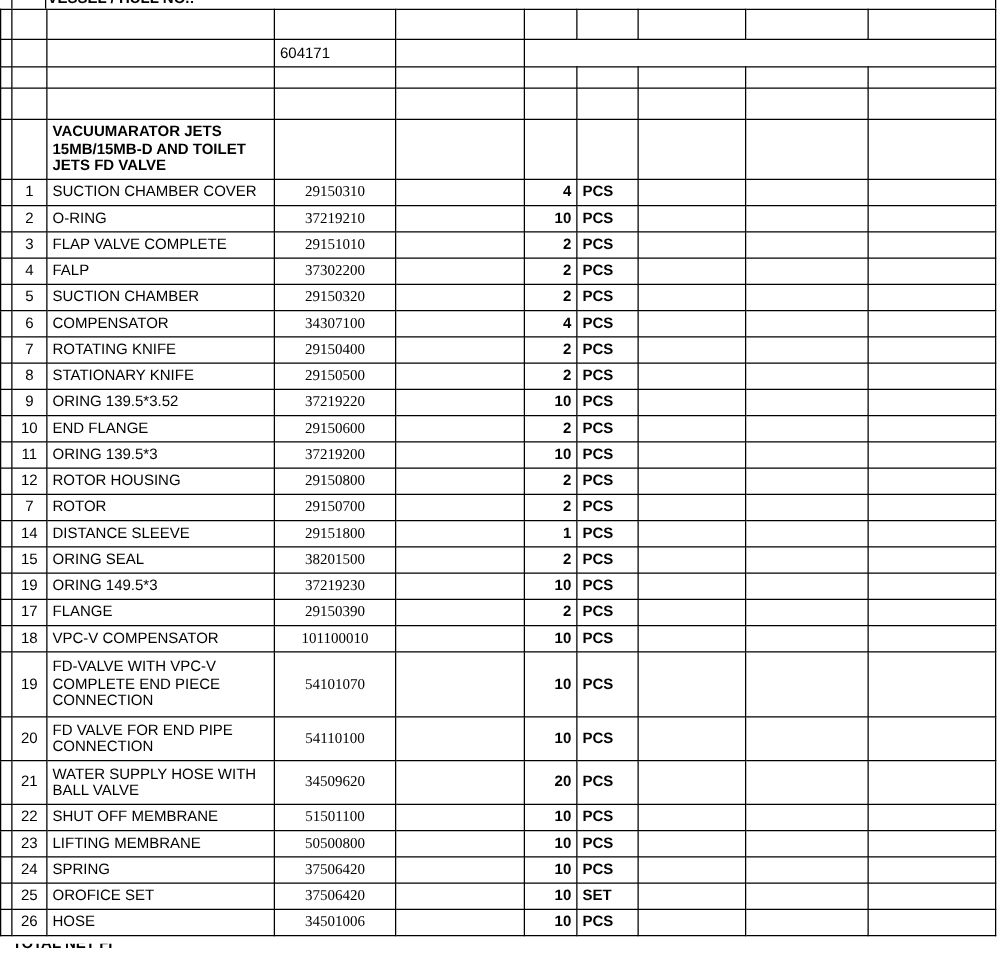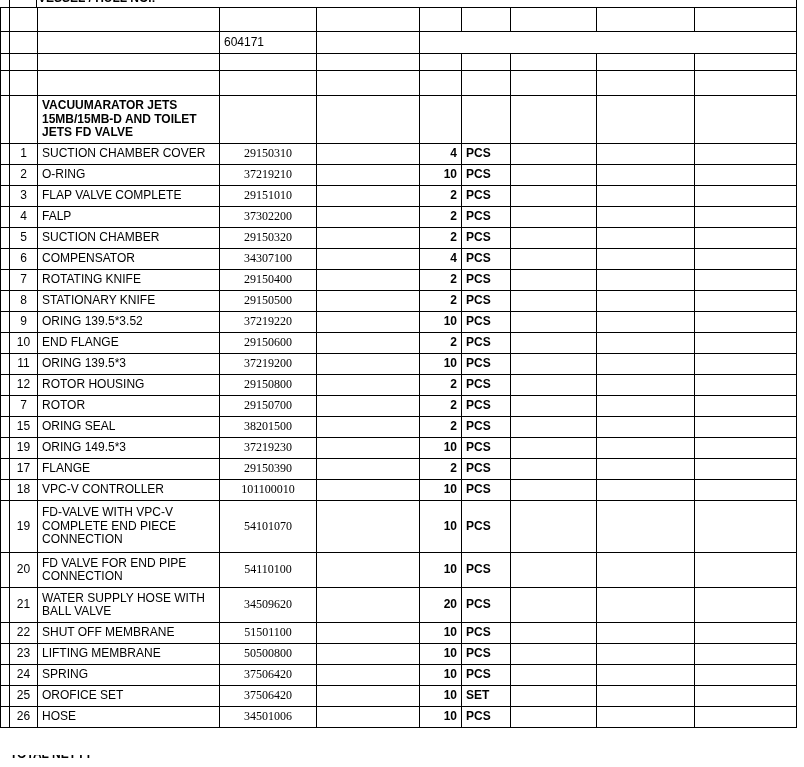--- a/index.html
+++ b/index.html
@@ -374,20 +374,32 @@
             <td class="part">29150700</td>
             <td></td>
             <td class="qty">2</td>
             <td class="unit">PCS</td>
             <td></td>
             <td class="tan rgt"></td>
             <td class="tan rgt"></td>
           </tr>
           <tr style="height: 21px;">
             <td class="void"></td>
+            <td class="num">14</td>
+            <td class="item">DISTANCE SLEEVE</td>
+            <td class="part">29151800</td>
+            <td></td>
+            <td class="qty">1</td>
+            <td class="unit">PCS</td>
+            <td></td>
+            <td class="tan rgt"></td>
+            <td class="tan rgt"></td>
+          </tr>
+          <tr style="height: 21px;">
+            <td class="void"></td>
             <td class="num">15</td>
             <td class="item">ORING SEAL</td>
             <td class="part">38201500</td>
             <td></td>
             <td class="qty">2</td>
             <td class="unit">PCS</td>
             <td></td>
             <td class="tan rgt"></td>
             <td class="tan rgt"></td>
           </tr>
@@ -411,21 +423,21 @@
             <td></td>
             <td class="qty">2</td>
             <td class="unit">PCS</td>
             <td></td>
             <td class="tan rgt"></td>
             <td class="tan rgt"></td>
           </tr>
           <tr style="height: 21px;">
             <td class="void"></td>
             <td class="num">18</td>
-            <td class="item">VPC-V CONTROLLER</td>
+            <td class="item">VPC-V COMPENSATOR</td>
             <td class="part">101100010</td>
             <td></td>
             <td class="qty">10</td>
             <td class="unit">PCS</td>
             <td></td>
             <td class="tan rgt"></td>
             <td class="tan rgt"></td>
           </tr>
           <tr style="height: 52px;">
             <td class="void"></td>

